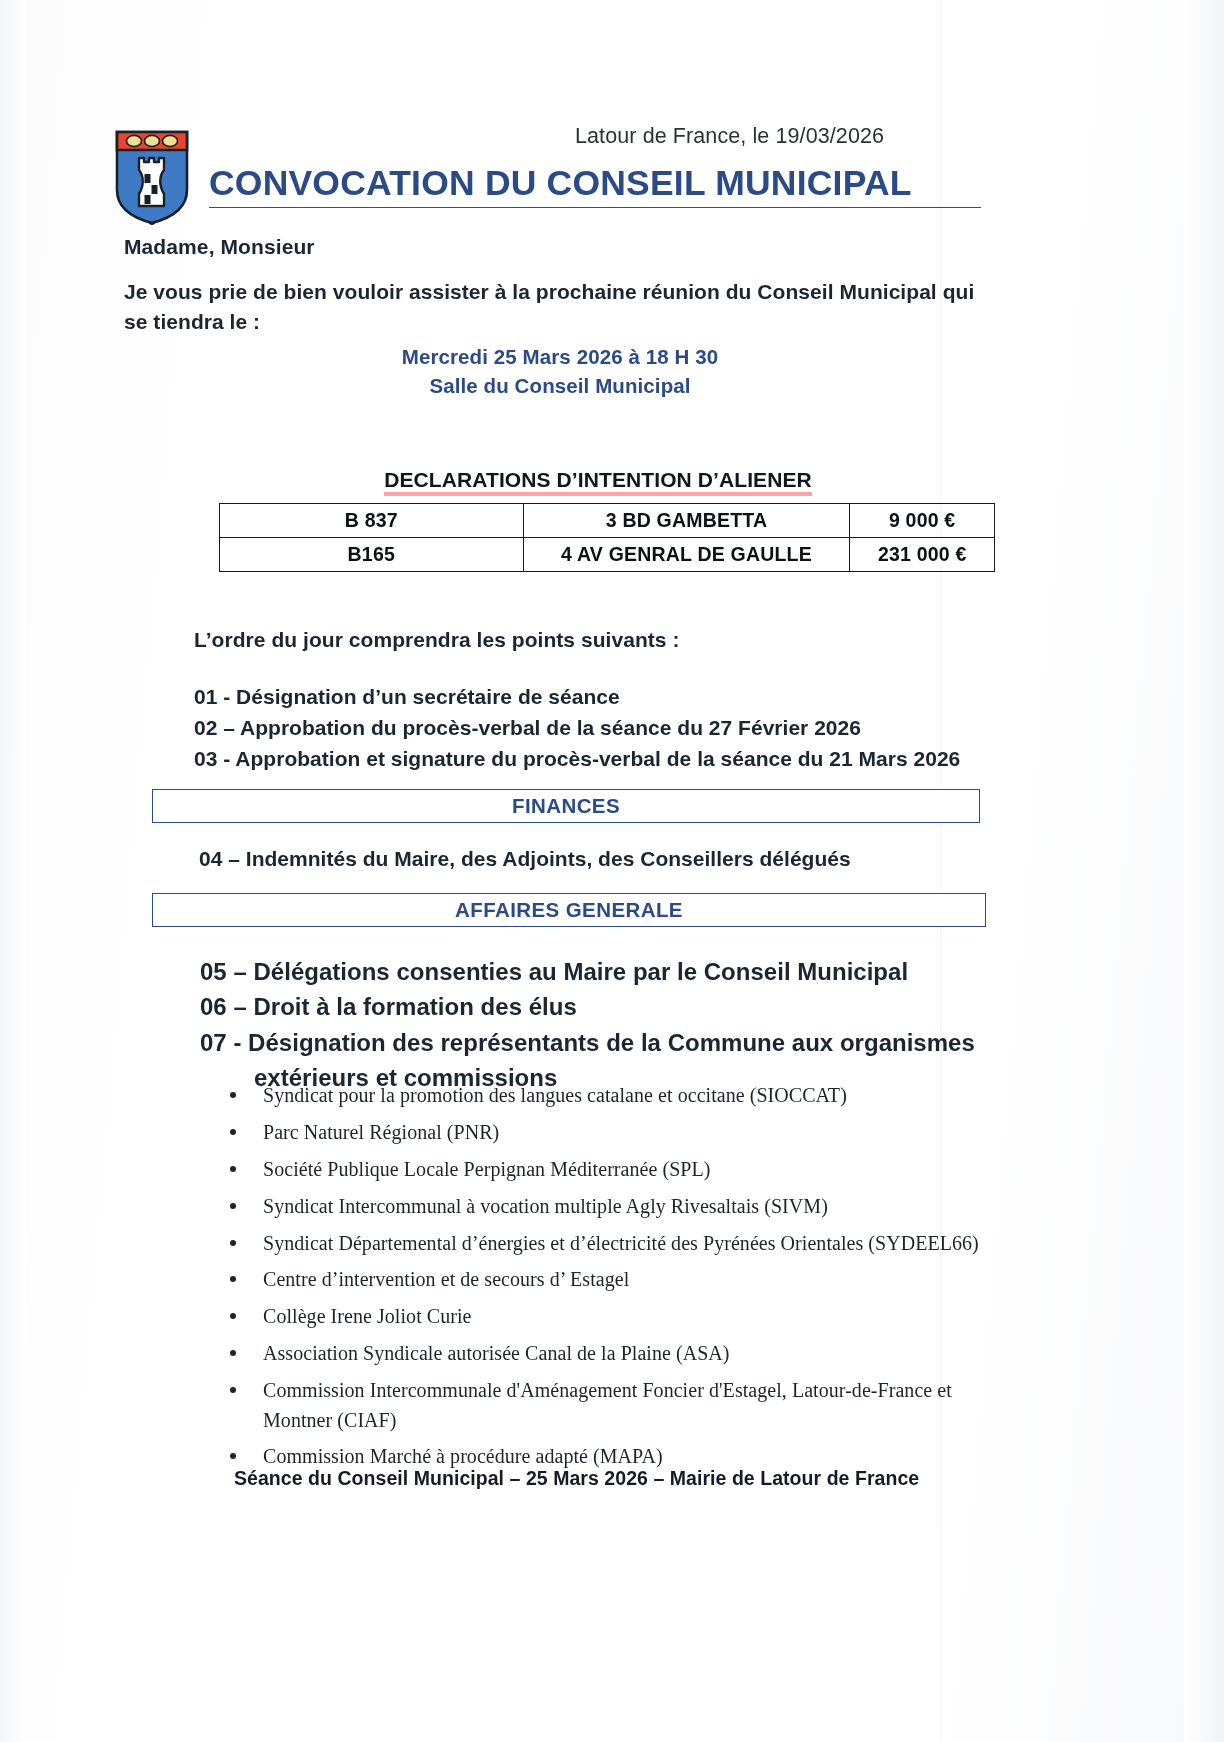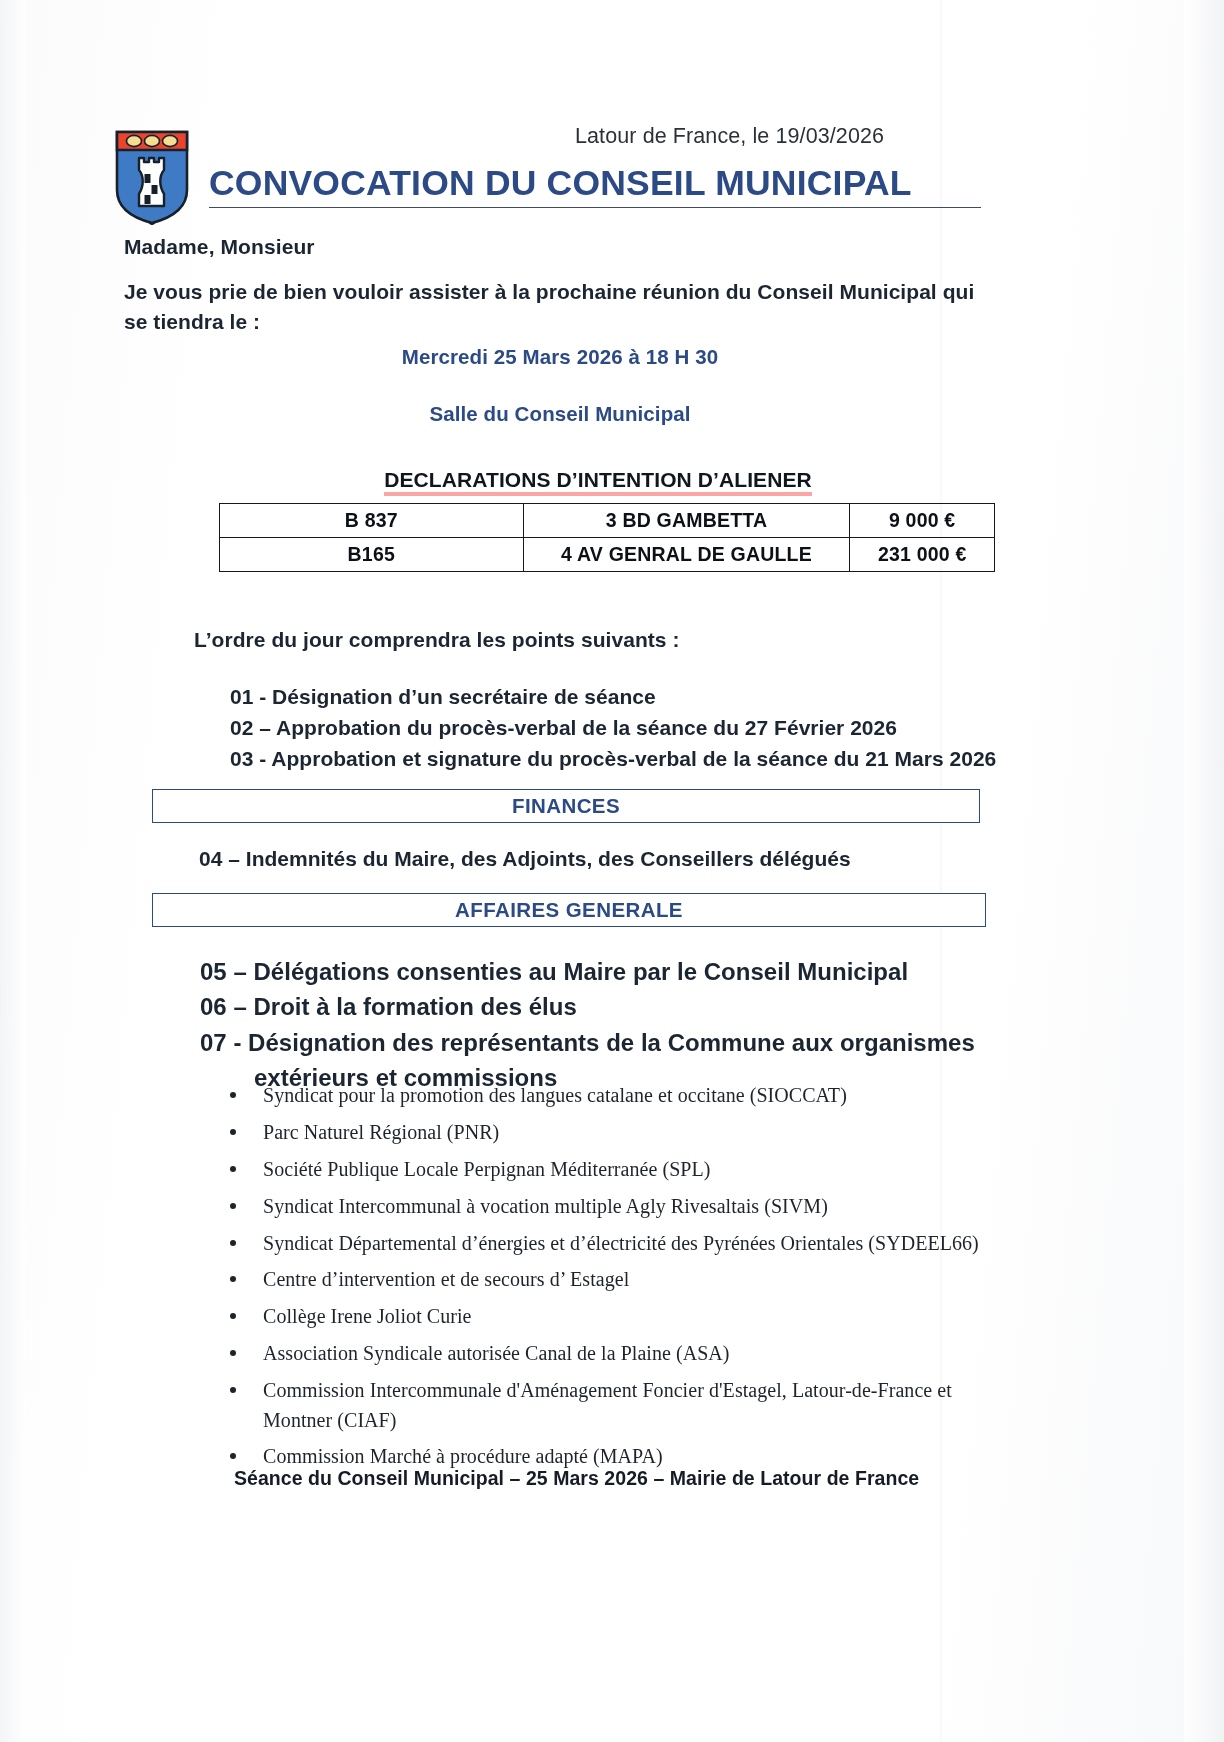--- a/index.html
+++ b/index.html
@@ -115,21 +115,21 @@
     top: 345px;
     width: 1120px;
     text-align: center;
     font-size: 20.5px;
     font-weight: bold;
     color: #2b4a86;
     letter-spacing: .1px;
   }
   .meeting-place {
     left: 0;
-    top: 402px;
+    top: 374px;
     width: 1120px;
     text-align: center;
     font-size: 20.5px;
     font-weight: bold;
     color: #2b4a86;
     letter-spacing: .1px;
   }
 
   
   .dia-title {
@@ -182,21 +182,20 @@
   .agenda-top {
     position: absolute;
     left: 194px;
     top: 682px;
     width: 840px;
     font-size: 21px;
     font-weight: bold;
     color: #1c2532;
     line-height: 1.47;
     letter-spacing: .02px;
-    margin-left: 36px;
   }
 
   .banner {
     position: absolute;
     height: 32px;
     border: 1.4px solid #2b4a86;
     background: #ffffff;
     display: flex;
     align-items: center;
     justify-content: center;

